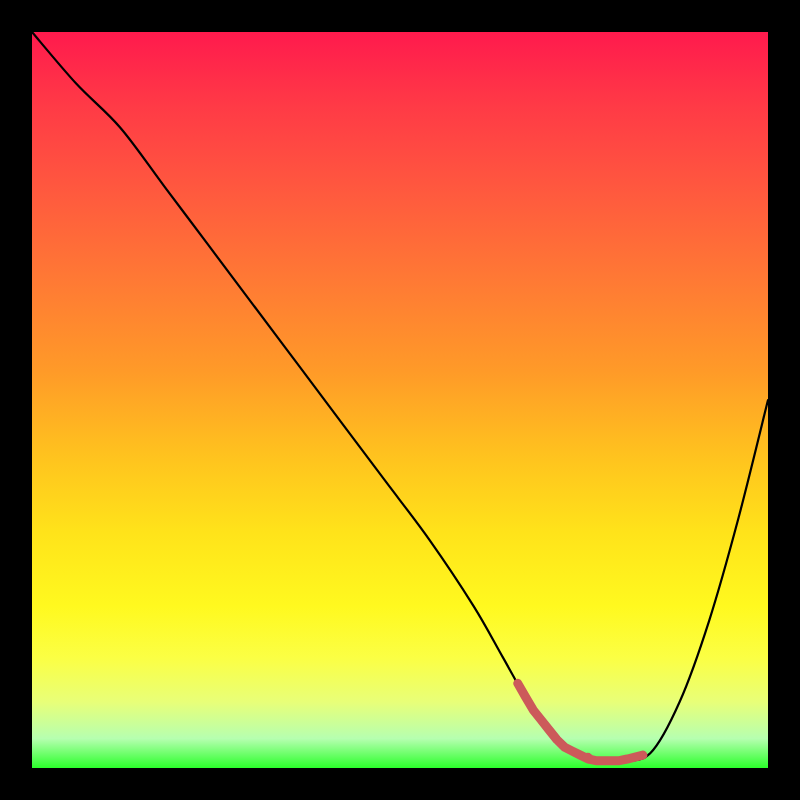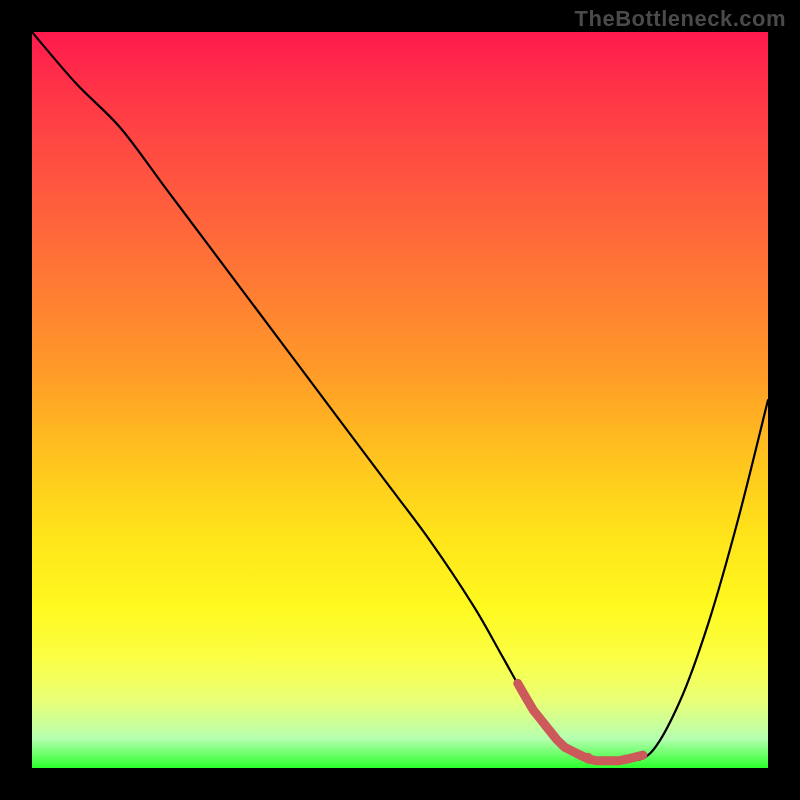--- a/index.html
+++ b/index.html
@@ -75,21 +75,20 @@
     stroke-linejoin: round;
   }
   .curve circle.dot {
     fill: #cc5a5a;
   }
 </style>
 </head>
 <body>
 
 <div class="frame">
-  <div class="watermark">TheBottleneck.com</div>
 
   <div class="plot-area">
     <div class="gradient"></div>
     <svg class="curve" viewBox="0 0 736 736" preserveAspectRatio="none">
       <path class="main" d="M 0 0 C 7.359999999999999 8.586666666666664, 29.439999999999998 35.57333333333332, 44.16 51.51999999999998 C 58.879999999999995 67.46666666666664, 73.6 78.50666666666662, 88.32 95.67999999999995 C 103.03999999999999 112.85333333333328, 117.75999999999999 134.93333333333325, 132.48 154.55999999999995 C 147.2 174.18666666666664, 161.92 193.8133333333334, 176.64 213.44000000000005 C 191.35999999999999 233.06666666666672, 206.07999999999998 252.69333333333333, 220.79999999999998 272.32 C 235.51999999999998 291.94666666666666, 250.23999999999998 311.5733333333333, 264.96 331.2 C 279.68 350.82666666666665, 294.4 370.4533333333334, 309.12 390.08000000000004 C 323.84000000000003 409.7066666666667, 338.55999999999995 429.3333333333333, 353.28 448.96 C 368 468.58666666666664, 382.72 486.9866666666667, 397.44000000000005 507.84000000000003 C 412.1600000000001 528.6933333333334, 429.3333333333333 554.4533333333334, 441.59999999999997 574.08 C 453.8666666666666 593.7066666666667, 461.2266666666667 608.4266666666667, 471.04 625.6 C 480.85333333333335 642.7733333333333, 490.6666666666667 662.4, 500.48 677.12 C 510.29333333333335 691.84, 520.1066666666666 705.3333333333333, 529.92 713.92 C 539.7333333333333 722.5066666666667, 549.5466666666666 726.1866666666666, 559.36 728.64 C 569.1733333333334 731.0933333333334, 578.9866666666667 729.8666666666667, 588.8000000000001 728.64 C 598.6133333333335 727.4133333333333, 608.4266666666667 731.0933333333332, 618.24 721.28 C 628.0533333333333 711.4666666666667, 637.8666666666666 691.84, 647.68 669.76 C 657.4933333333333 647.68, 667.3066666666666 619.4666666666666, 677.12 588.8 C 686.9333333333334 558.1333333333333, 696.7466666666667 522.56, 706.56 485.76 C 716.3733333333332 448.96, 731.0933333333334 387.62666666666667, 736 368"></path>
       <path class="marker" d="M 485.76000000000005 651.36 L 493.58000000000004 665.045 L 501.40000000000003 678.27 L 509.22 688.045 L 517.04 697.82 L 524.86 707.595 L 532.68 715.3 L 540.5 719.21 L 548.32 723.12 L 556.14 727.03 L 563.96 728.64 L 571.78 728.64 L 579.6 728.64 L 587.42 728.64 L 595.24 727.03 L 603.06 725.075 L 610.88 723.12"></path>
       <circle class="dot" r="5" cx="555.68" cy="725.8"></circle>
     </svg>
   </div>
 </div>

